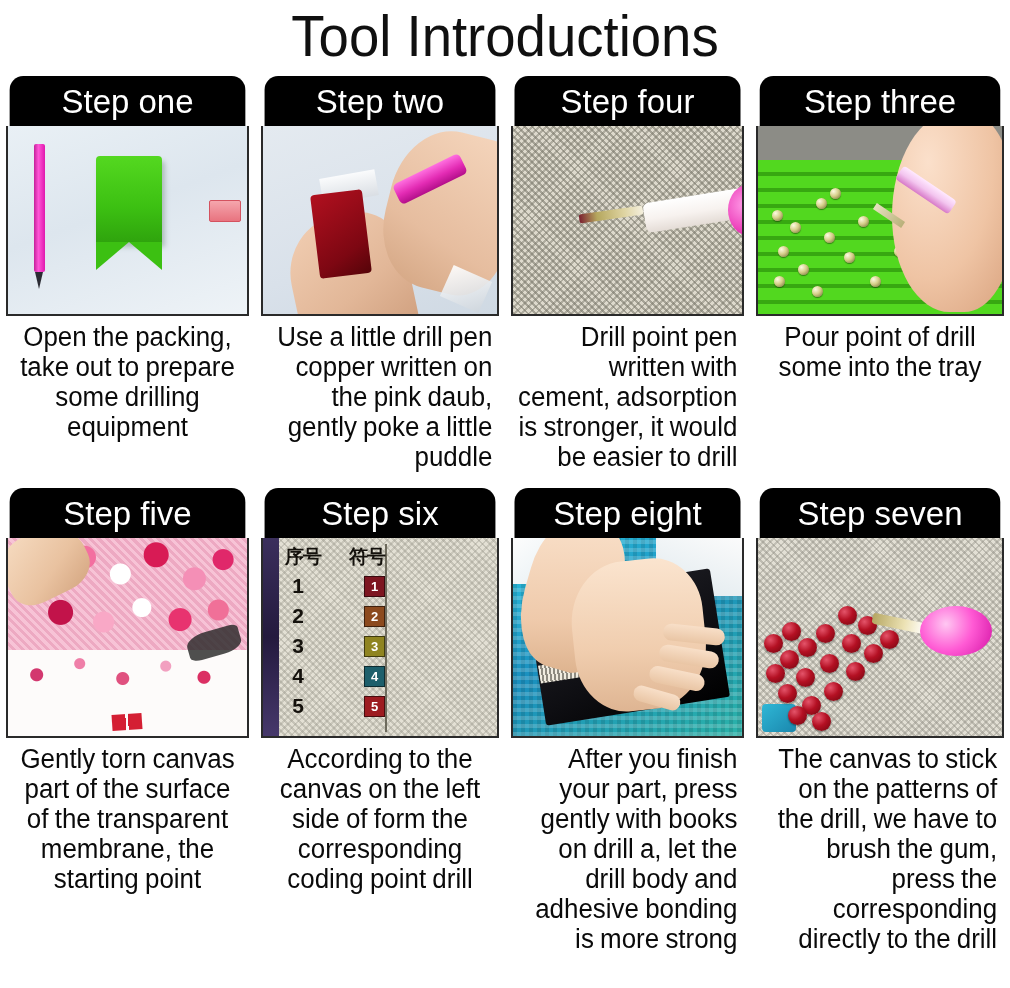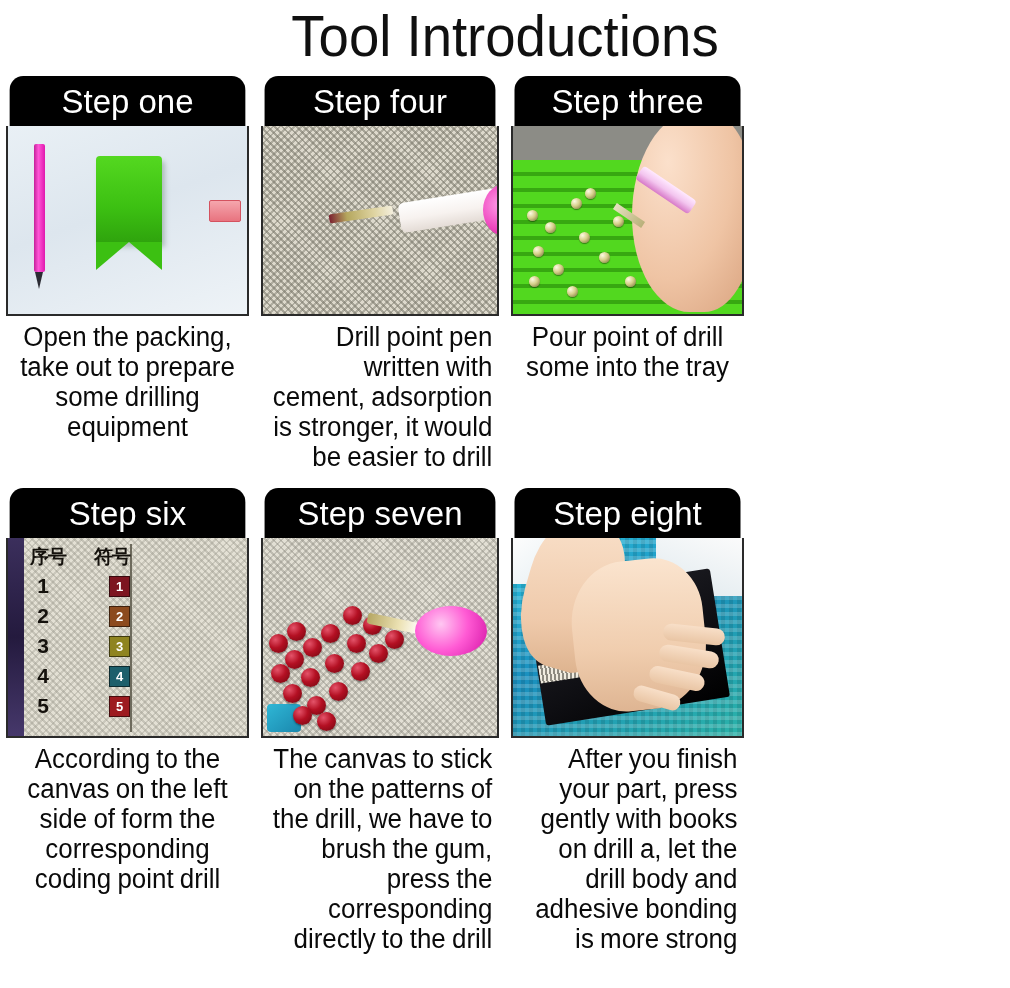--- a/index.html
+++ b/index.html
@@ -424,20 +424,33 @@
     <div class="photo">
       <div class="s1-bg"></div>
       <div class="s1-pencil"></div>
       <div class="s1-tip"></div>
       <div class="s1-tray"></div>
       <div class="s1-eraser"></div>
     </div>
     <div class="caption">Open the packing, take out to prepare some drilling equipment</div>
   </div>
 
+  <div class="card">
+    <div class="card-header">Step two</div>
+    <div class="photo">
+      <div class="s2-bg"></div>
+      <div class="s2-hand-a"></div>
+      <div class="s2-foil"></div>
+      <div class="s2-wax"></div>
+      <div class="s2-hand-b"></div>
+      <div class="s2-pen"></div>
+      <div class="s2-foil2"></div>
+    </div>
+    <div class="caption align-right">Use a little drill pen copper written on the pink daub, gently poke a little puddle</div>
+  </div>
 
   <div class="card">
     <div class="card-header">Step four</div>
     <div class="photo">
       <div class="s4-bg"></div>
       <div class="s4-pen"></div>
       <div class="s4-pinkcap"></div>
       <div class="s4-tip"></div>
     </div>
     <div class="caption align-right">Drill point pen written with cement, adsorption is stronger, it would be easier to drill</div>
@@ -465,20 +478,32 @@
       <div class="s3-thumb"></div>
       <div class="s3-pen"></div>
       <div class="s3-pentip"></div>
     </div>
     <div class="caption">Pour point of drill some into the tray</div>
   </div>
 </div>
 
 <div class="grid row2">
 
+  <div class="card">
+    <div class="card-header">Step five</div>
+    <div class="photo">
+      <div class="s5-bg"></div>
+      <div class="s5-field"></div>
+      <div class="s5-sparse"></div>
+      <div class="s5-bow"></div>
+      <div class="s5-hand"></div>
+      <div class="s5-film"></div>
+    </div>
+    <div class="caption">Gently torn canvas part of the surface of the transparent membrane, the starting point</div>
+  </div>
 
   <div class="card">
     <div class="card-header">Step six</div>
     <div class="photo">
       <div class="s6-bg"></div>
       <div class="s6-strip"></div>
       <div class="s6-divider"></div>
       <div class="s6-table">
         <div class="s6-head">
           <span>序号</span>
@@ -503,20 +528,38 @@
         <div class="s6-row">
           <span class="s6-idx">5</span>
           <span class="s6-sym" style="background:#9d1b20">5</span>
         </div>
       </div>
     </div>
     <div class="caption">According to the canvas on the left side of form the corresponding coding point drill</div>
   </div>
 
   <div class="card">
+    <div class="card-header">Step eight</div>
+    <div class="photo">
+      <div class="s8-bg"></div>
+      <div class="s8-white-tl"></div>
+      <div class="s8-white-tr"></div>
+      <div class="s8-book"></div>
+      <div class="s8-pages"></div>
+      <div class="s8-arm"></div>
+      <div class="s8-hand"></div>
+      <div class="s8-finger" style="left:150px; top:88px;  width:62px; height:17px; transform:rotate(6deg);"></div>
+      <div class="s8-finger" style="left:146px; top:110px; width:60px; height:17px; transform:rotate(9deg);"></div>
+      <div class="s8-finger" style="left:136px; top:132px; width:56px; height:17px; transform:rotate(12deg);"></div>
+      <div class="s8-finger" style="left:120px; top:152px; width:48px; height:16px; transform:rotate(16deg);"></div>
+    </div>
+    <div class="caption align-right">After you finish your part, press gently with books on drill a, let the drill body and adhesive bonding is more strong</div>
+  </div>
+
+  <div class="card">
     <div class="card-header">Step seven</div>
     <div class="photo">
       <div class="s7-bg"></div>
       <div class="s7-blue"></div>
       <div class="s7-drill" style="left:6px;   top:96px;"></div>
       <div class="s7-drill" style="left:24px;  top:84px;"></div>
       <div class="s7-drill" style="left:22px;  top:112px;"></div>
       <div class="s7-drill" style="left:8px;   top:126px;"></div>
       <div class="s7-drill" style="left:40px;  top:100px;"></div>
       <div class="s7-drill" style="left:38px;  top:130px;"></div>
@@ -531,31 +574,13 @@
       <div class="s7-drill" style="left:100px; top:78px;"></div>
       <div class="s7-drill" style="left:106px; top:106px;"></div>
       <div class="s7-drill" style="left:122px; top:92px;"></div>
       <div class="s7-drill" style="left:30px;  top:168px;"></div>
       <div class="s7-drill" style="left:54px;  top:174px;"></div>
       <div class="s7-pentip"></div>
       <div class="s7-pen"></div>
     </div>
     <div class="caption align-right">The canvas to stick on the patterns of the drill, we have to brush the gum, press the corresponding directly to the drill</div>
   </div>
-
-  <div class="card">
-    <div class="card-header">Step eight</div>
-    <div class="photo">
-      <div class="s8-bg"></div>
-      <div class="s8-white-tl"></div>
-      <div class="s8-white-tr"></div>
-      <div class="s8-book"></div>
-      <div class="s8-pages"></div>
-      <div class="s8-arm"></div>
-      <div class="s8-hand"></div>
-      <div class="s8-finger" style="left:150px; top:88px;  width:62px; height:17px; transform:rotate(6deg);"></div>
-      <div class="s8-finger" style="left:146px; top:110px; width:60px; height:17px; transform:rotate(9deg);"></div>
-      <div class="s8-finger" style="left:136px; top:132px; width:56px; height:17px; transform:rotate(12deg);"></div>
-      <div class="s8-finger" style="left:120px; top:152px; width:48px; height:16px; transform:rotate(16deg);"></div>
-    </div>
-    <div class="caption align-right">After you finish your part, press gently with books on drill a, let the drill body and adhesive bonding is more strong</div>
-  </div>
 </div>
 
 </body></html>

